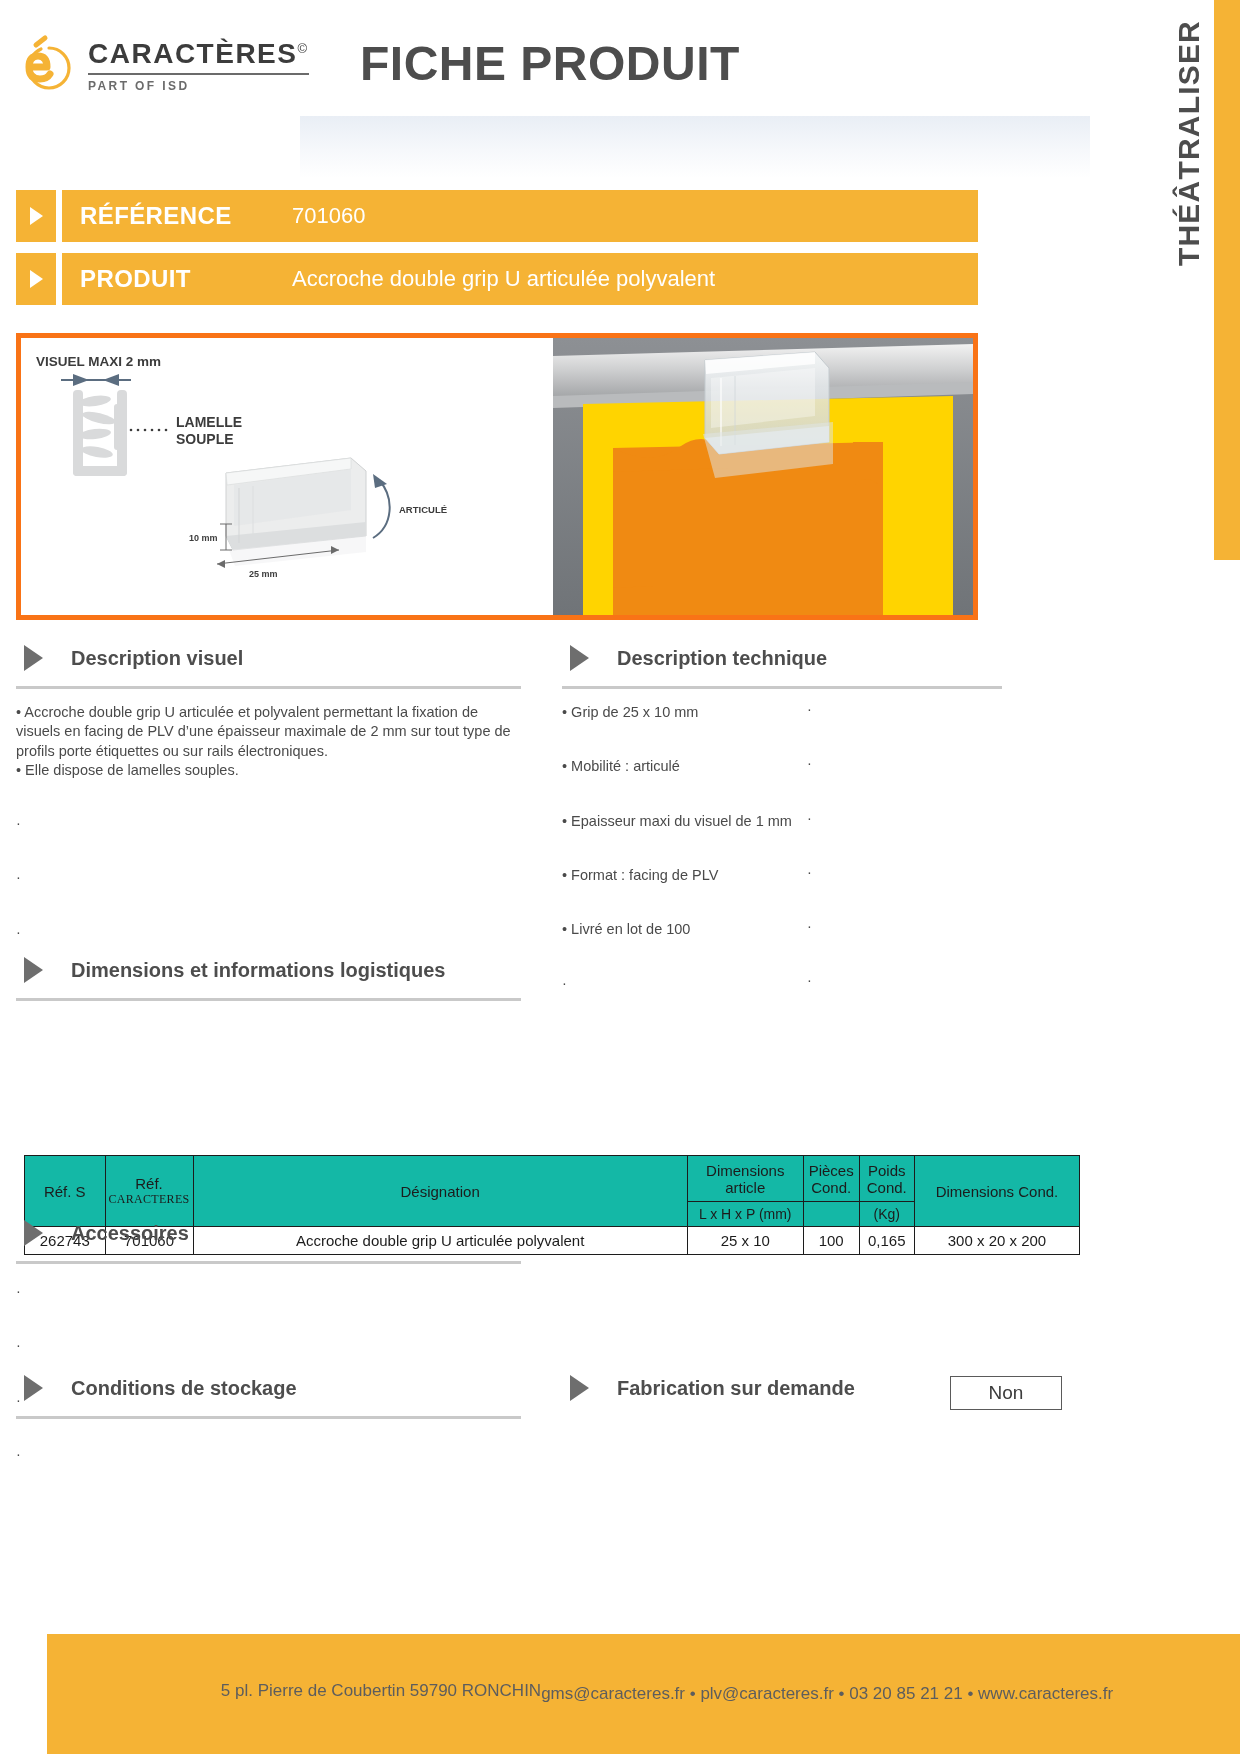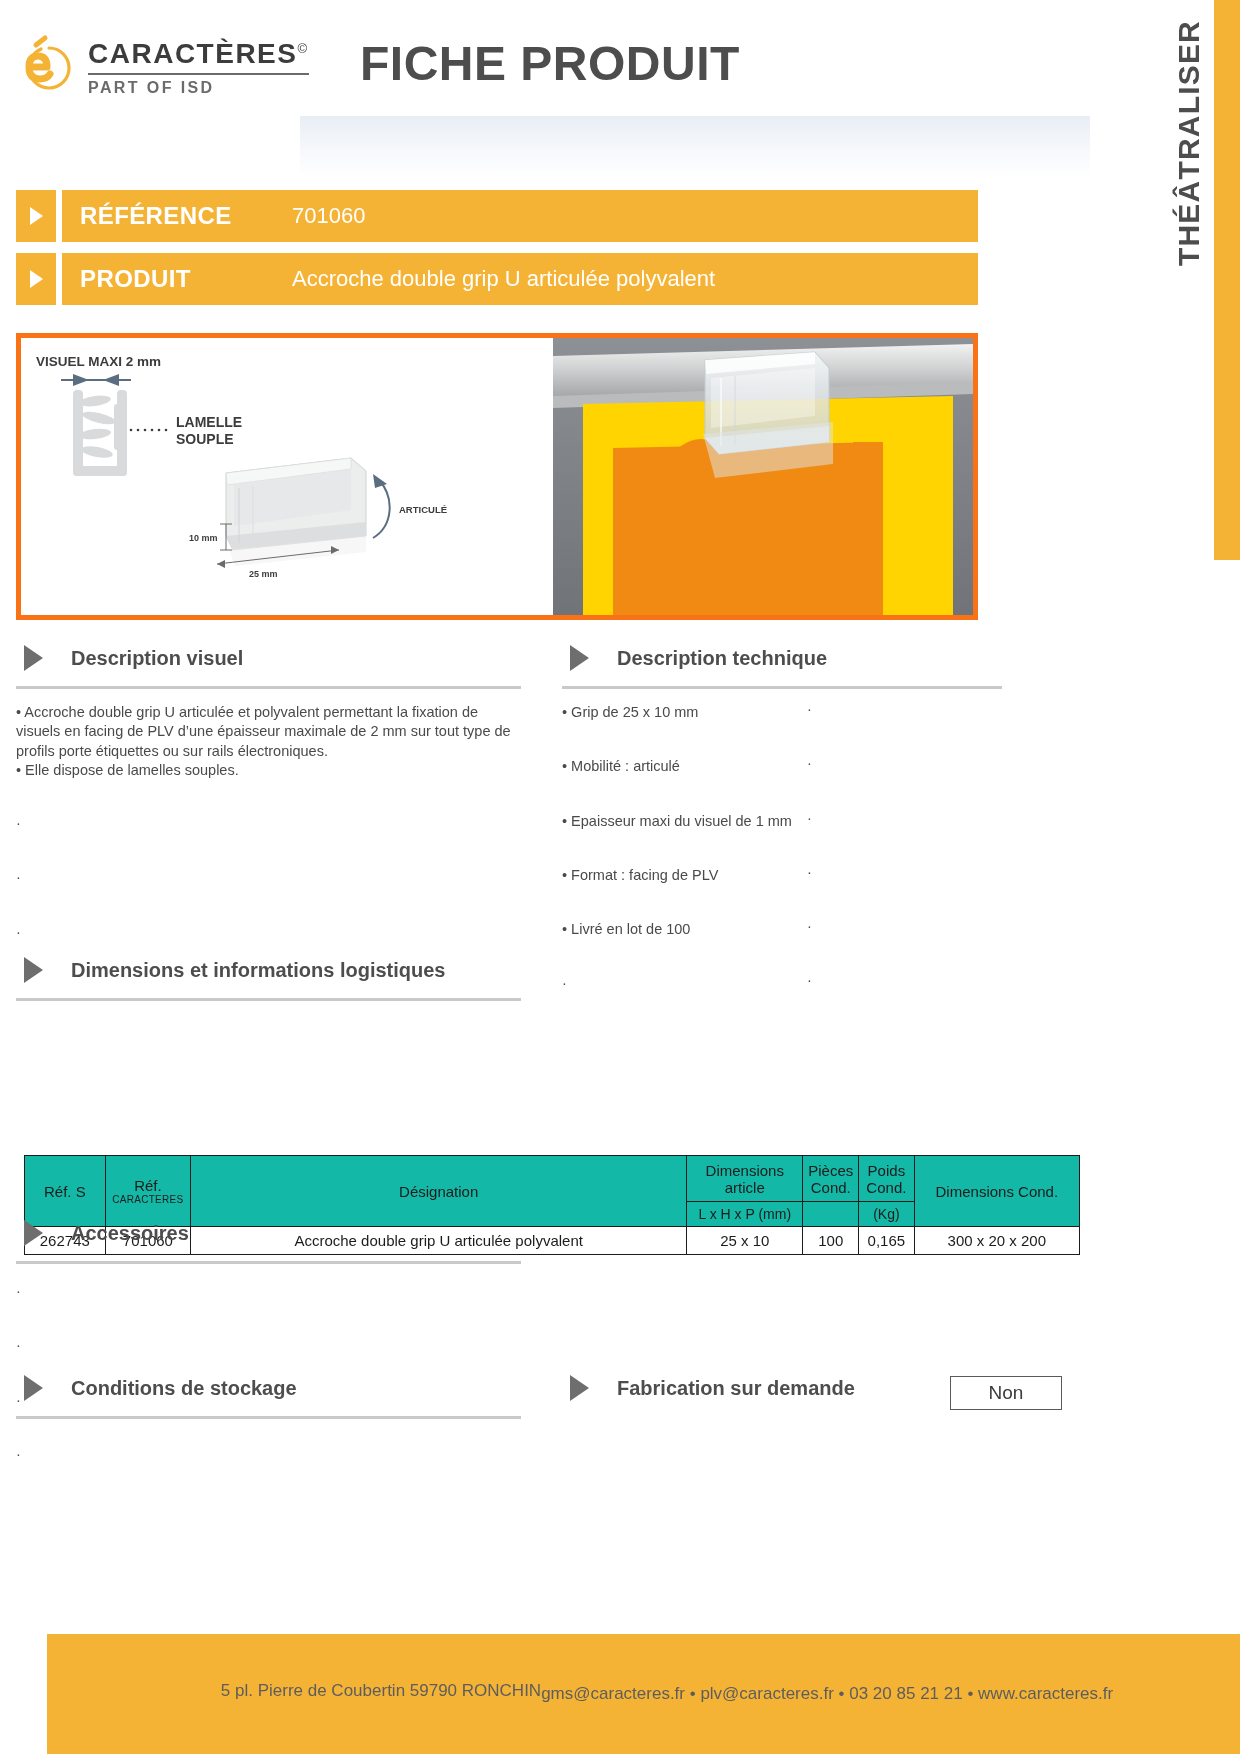--- a/index.html
+++ b/index.html
@@ -60,21 +60,21 @@
     color: #3c3c3c;
     line-height: 1;
     white-space: nowrap;
   }
   .logo-name sup { font-size: 13px; vertical-align: super; font-weight: normal; }
   .logo-rule {
     height: 2px; background: #6b6b6b;
     margin: 5px 0 4px 0;
   }
   .logo-sub {
-    font-size: 16px; letter-spacing: 2.4px;
+    font-size: 12px; letter-spacing: 2.4px;
     color: #6b6b6b; font-weight: bold;
   }
   .doc-title {
     position: absolute;
     left: 360px; top: 36px;
     font-size: 48px;
     font-weight: bold;
     letter-spacing: 0.5px;
     color: #4d4d4d;
   }
@@ -197,21 +197,21 @@
   .tbl th, .tbl td {
     border: 1.6px solid #1c1c1c;
     text-align: center;
     vertical-align: middle;
     padding: 4px 3px;
   }
   .tbl thead th { background: #14b8a6; font-weight: normal; }
   .tbl .h-main { height: 46px; font-size: 15px; }
   .tbl .h-sub  { height: 24px; font-size: 14px; }
   .tbl tbody td { background: #ffffff; height: 28px; font-size: 15px; }
-  .tbl .small-caps { font-size: 10px; letter-spacing: .3px; display:block; }
+  .tbl .small-caps { font-size: 12px; letter-spacing: .3px; display:block;font-family:Liberation Serif, serif; }
 
   
   .fab-box {
     position: absolute;
     left: 950px; top: 1376px;
     width: 112px; height: 34px;
     border: 1.5px solid #5a5a5a;
     background: #ffffff;
     display: flex; align-items: center; justify-content: center;
     font-size: 19px; color: #3c3c3c;

